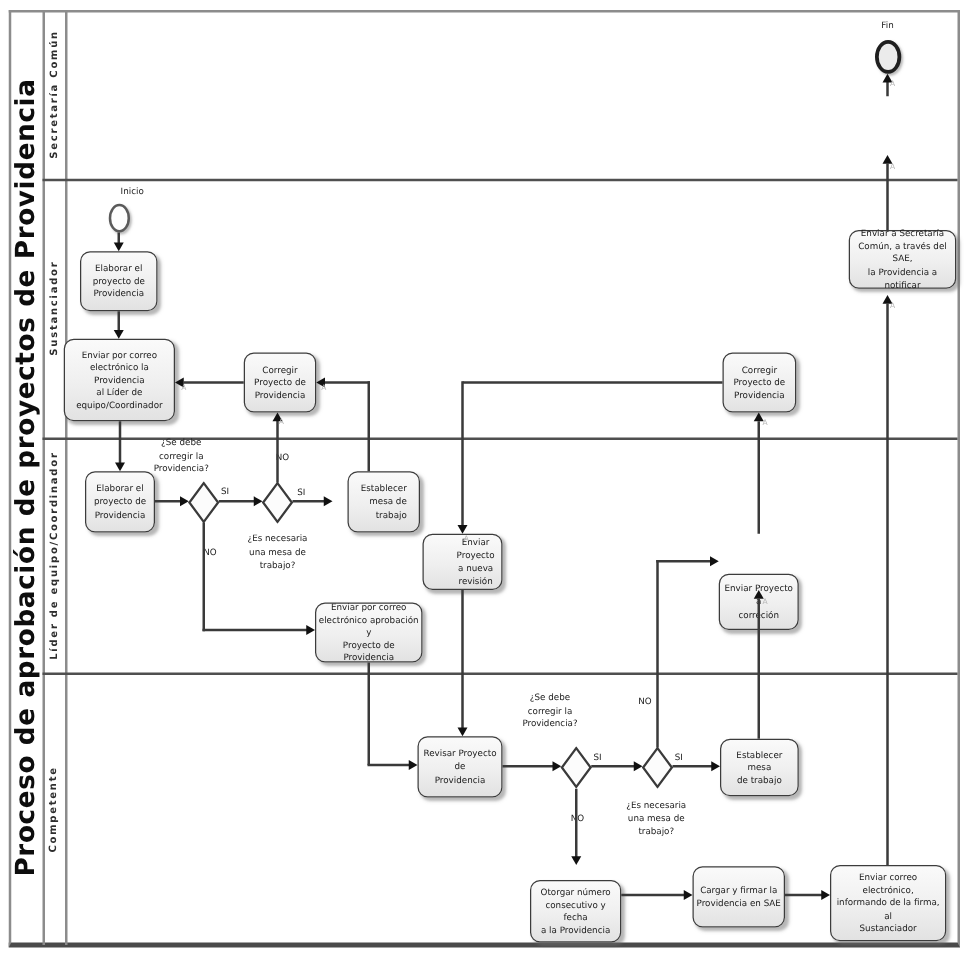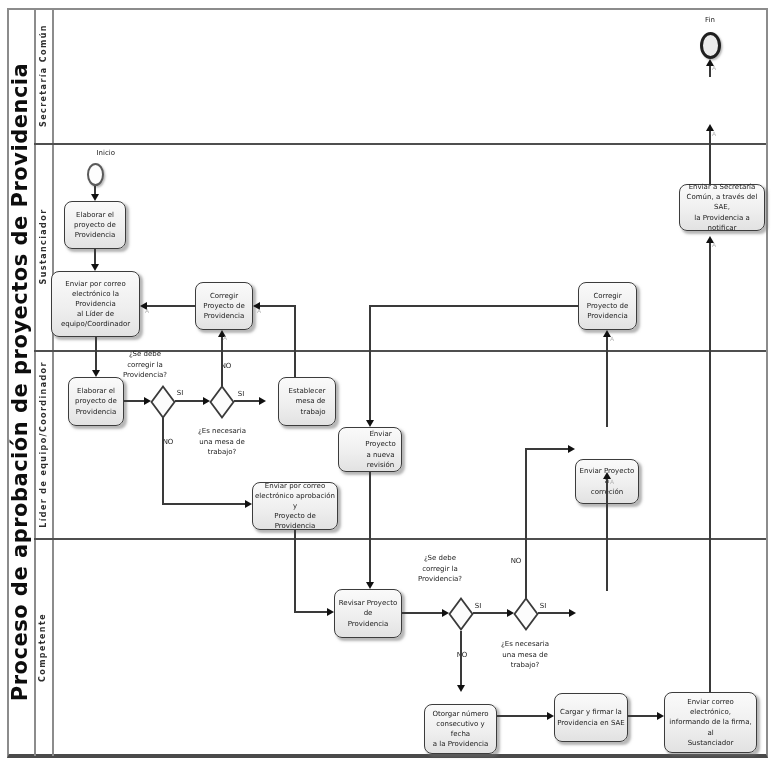--- a/index.html
+++ b/index.html
@@ -118,20 +118,24 @@
     </div>
   <div class="task" style="left:575px;top:427px;width:64px;height:45px;margin-top:32px;">
     <span>Enviar Proyecto a
 correción</span>
     </div>
 
   <div class="task" style="left:334px;top:589px;width:68px;height:49px;">
     <span>Revisar Proyecto de
 Providencia</span>
     </div>
+  <div class="task" style="left:576px;top:591px;width:63px;height:46px;">
+    <span>Establecer mesa
+de trabajo</span>
+    </div>
   <div class="task" style="left:424px;top:692px;width:73px;height:50px;margin-top:12px;">
     <span>Otorgar número
 consecutivo y fecha
 a la Providencia</span>
     </div>
   <div class="task" style="left:554px;top:693px;width:74px;height:49px;align-items:center;">
     <span>Cargar y firmar la
 Providencia en SAE</span>
     </div>
   <div class="task" style="left:664px;top:692px;width:93px;height:61px;">

